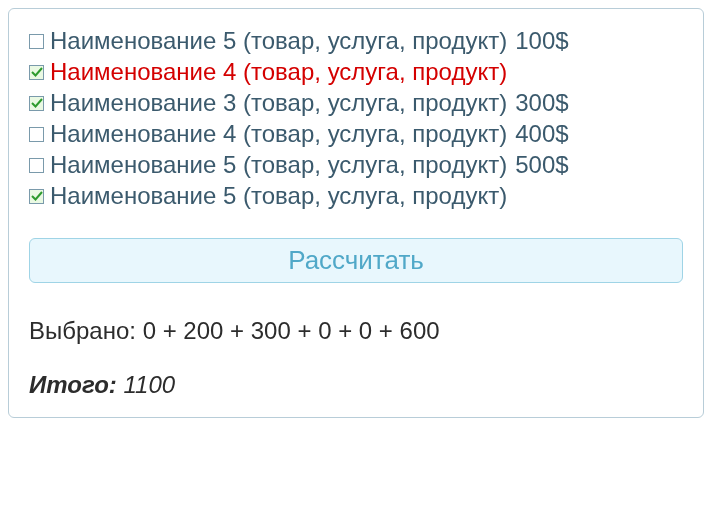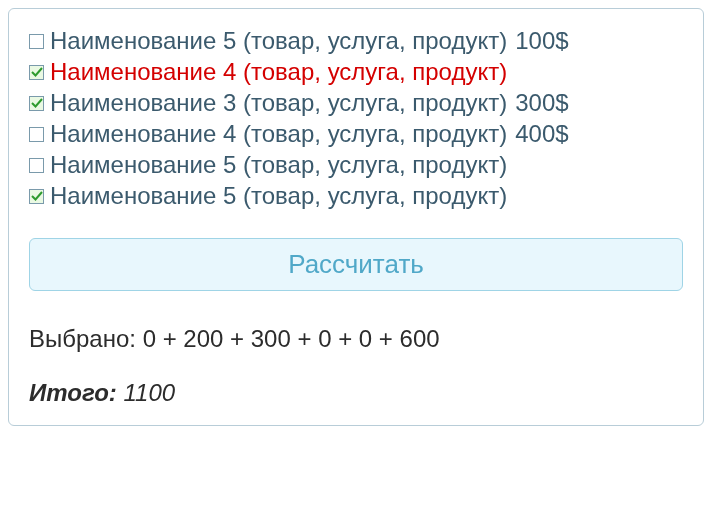--- a/index.html
+++ b/index.html
@@ -46,21 +46,21 @@
   .cb svg {
     display: none;
     width: 12px;
     height: 12px;
   }
   .item-label { white-space: nowrap; }
   .item-price { margin-left: 4px; white-space: nowrap; }
   .calc-btn {
     margin-top: 28px;
     width: 100%;
-    height: 53px;
+    height: 45px;
     border: 1px solid #9fd4e6;
     border-radius: 6px;
     background: #e8f7fd;
     color: #50a8c8;
     font-size: 26px;
     display: flex;
     align-items: center;
     justify-content: center;
     cursor: pointer;
     user-select: none;
@@ -117,20 +117,21 @@
     </span>
     <span class="item-label">Наименование 4 (товар, услуга, продукт)</span>
     <span class="item-price">400$</span>
   </div>
 
   <div class="item-row">
     <span class="cb">
       
     </span>
     <span class="item-label">Наименование 5 (товар, услуга, продукт)</span>
+    <span class="item-price">500$</span>
   </div>
 
   <div class="item-row">
     <span class="cb checked">
       <svg viewBox="0 0 12 12">
           <path d="M1 6 L4.5 9.5 L11 2" stroke="#2e9b2e" stroke-width="2" fill="none"></path>
         </svg>
     </span>
     <span class="item-label">Наименование 5 (товар, услуга, продукт)</span>
   </div>

